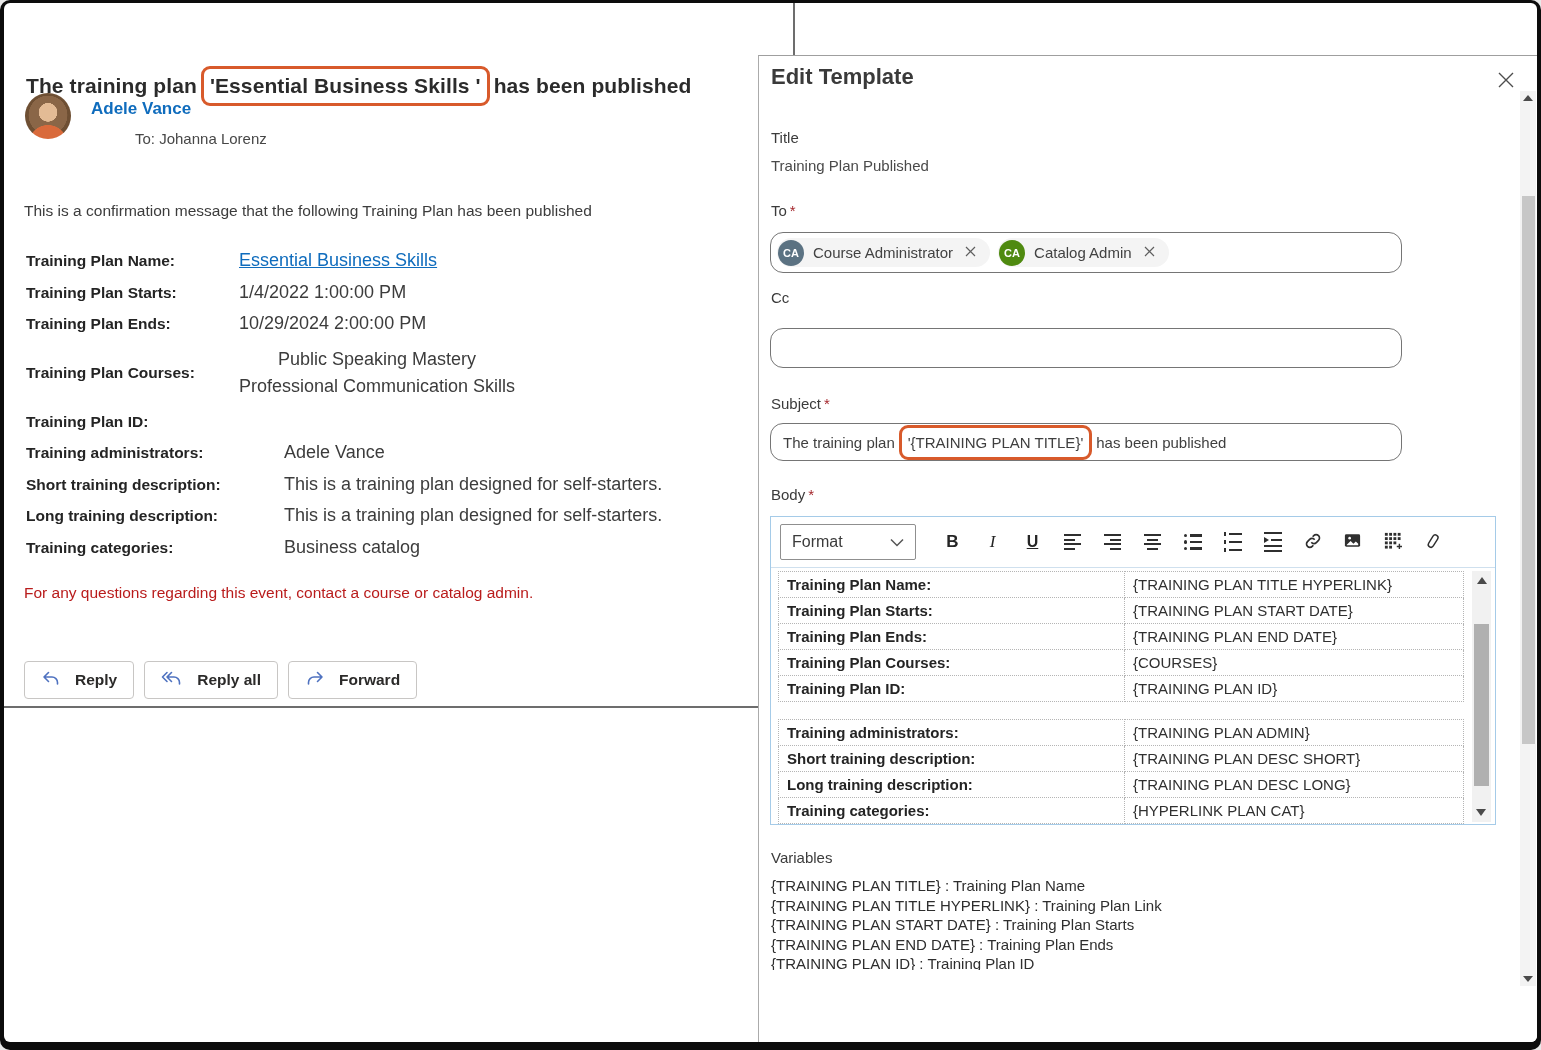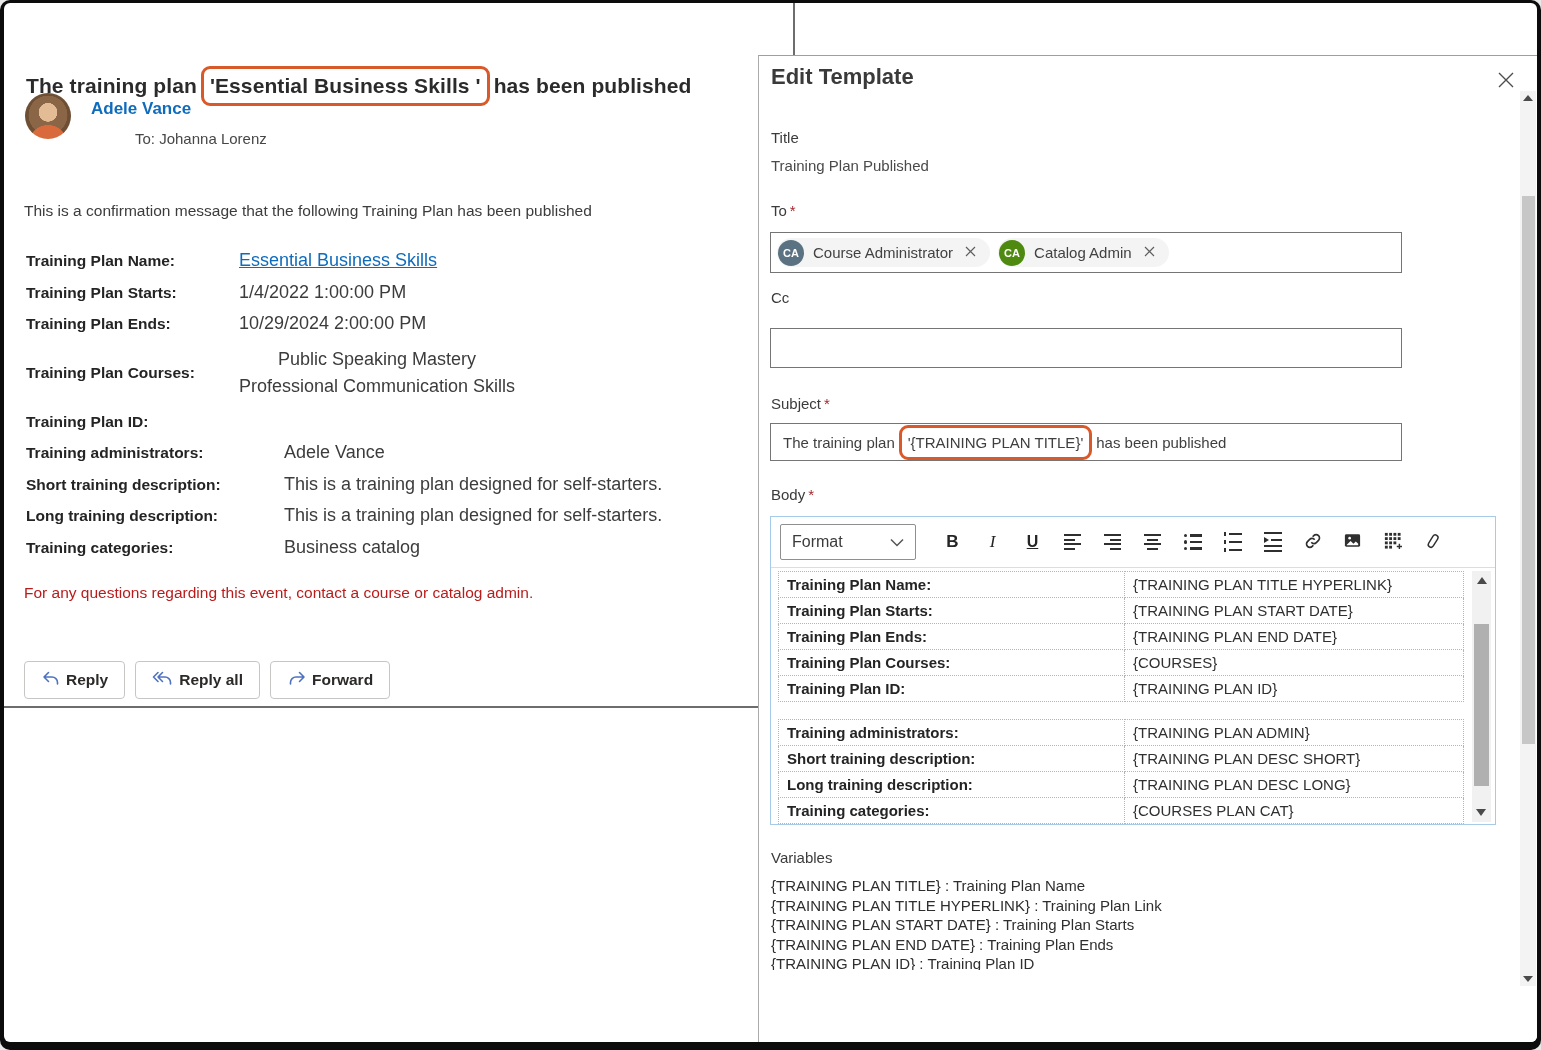--- a/index.html
+++ b/index.html
@@ -22,32 +22,32 @@
   .details{position:absolute;left:22px;top:248px;width:720px;}
   .drow{display:flex;margin-bottom:12px;}
   .drow .lab{flex:0 0 213px;font-weight:700;font-size:15.5px;color:#242424;line-height:19.5px;}
   .g2 .lab{flex-basis:258px;}
   .drow .val{font-size:18px;color:#3c3c3c;line-height:19.5px;text-align:center;}
   .drow.multiline{align-items:center;}
   .drow.multiline .val span{display:block;line-height:27px;}
   .drow .val a{color:#0f6cbd;text-decoration:underline;}
   .note{position:absolute;left:20px;top:581px;font-size:15.5px;color:#b91c1c;}
   .mail-actions{position:absolute;left:20px;top:658px;display:flex;gap:10px;}
-  .mail-btn{display:flex;align-items:center;gap:5px;border:1px solid #c8c6c4;background:#fff;border-radius:4px;
+  .mail-btn{display:flex;align-items:center;gap:14px;border:1px solid #c8c6c4;background:#fff;border-radius:4px;
     padding:8px 16px;font-family:inherit;font-size:15.5px;font-weight:700;color:#2b2a29;cursor:pointer;}
   .left-hr{position:absolute;left:0;top:703px;width:754px;height:2px;background:#6d6d6d;}
 
   
   .panel{position:absolute;left:754px;top:52px;right:0;bottom:0;background:#fff;border-left:1px solid #ababab;border-top:1px solid #9f9f9f;}
   .panel h2{position:absolute;left:12px;top:8px;margin:0;font-size:22px;font-weight:700;color:#3a3a3a;}
   .close-btn{position:absolute;right:20px;top:14px;width:22px;height:22px;background:none;border:none;cursor:pointer;padding:0;}
   .p-label{position:absolute;left:12px;font-size:15px;color:#3b3b3b;}
   .req{color:#a4262c;margin-left:3px;}
   .p-value{position:absolute;left:12px;font-size:15px;color:#4a4a4a;}
-  .field{position:absolute;left:11px;width:632px;border:1px solid #757575;border-radius:0;background:#fff;box-sizing:border-box;}
+  .field{position:absolute;left:11px;width:632px;border:1px solid #757575;border-radius:13px;background:#fff;box-sizing:border-box;}
   .to-field{top:176px;height:41px;display:flex;align-items:center;padding:0 6px;gap:8px;}
   .chip{display:flex;align-items:center;height:29px;background:#f4f4f4;border-radius:15px;padding-right:4px;}
   .persona{width:26px;height:26px;border-radius:50%;margin:1px 9px 1px 1px;color:#fff;font-size:11px;font-weight:700;
     display:flex;align-items:center;justify-content:center;}
   .chip .cname{font-size:15px;color:#424242;}
   .chip-x{background:none;border:none;cursor:pointer;padding:4px 10px 4px 12px;display:flex;align-items:center;}
   .cc-field{top:272px;height:40px;}
   .subject-field{top:367px;height:38px;display:flex;align-items:center;padding-left:12px;font-size:15px;color:#3f3f3f;}
   .subj-hl{display:inline-block;border:3px solid #d85a2b;border-radius:9px;padding:6px 6px;margin:0 4px;background:#fff;}
 
@@ -386,21 +386,21 @@
           <tr>
                   <td class="tl">Short training description:</td>
                   <td>{TRAINING PLAN DESC SHORT}</td>
                 </tr>
           <tr>
                   <td class="tl">Long training description:</td>
                   <td>{TRAINING PLAN DESC LONG}</td>
                 </tr>
           <tr>
                   <td class="tl">Training categories:</td>
-                  <td>{COURSES PLAN CAT}</td>
+                  <td>{HYPERLINK PLAN CAT}</td>
                 </tr>
         </tbody>
             </table>
         <div class="in-scroll">
           <div class="tri-up"></div>
           <div class="in-thumb"></div>
           <div class="tri-down"></div>
         </div>
       </div>
     </div>

